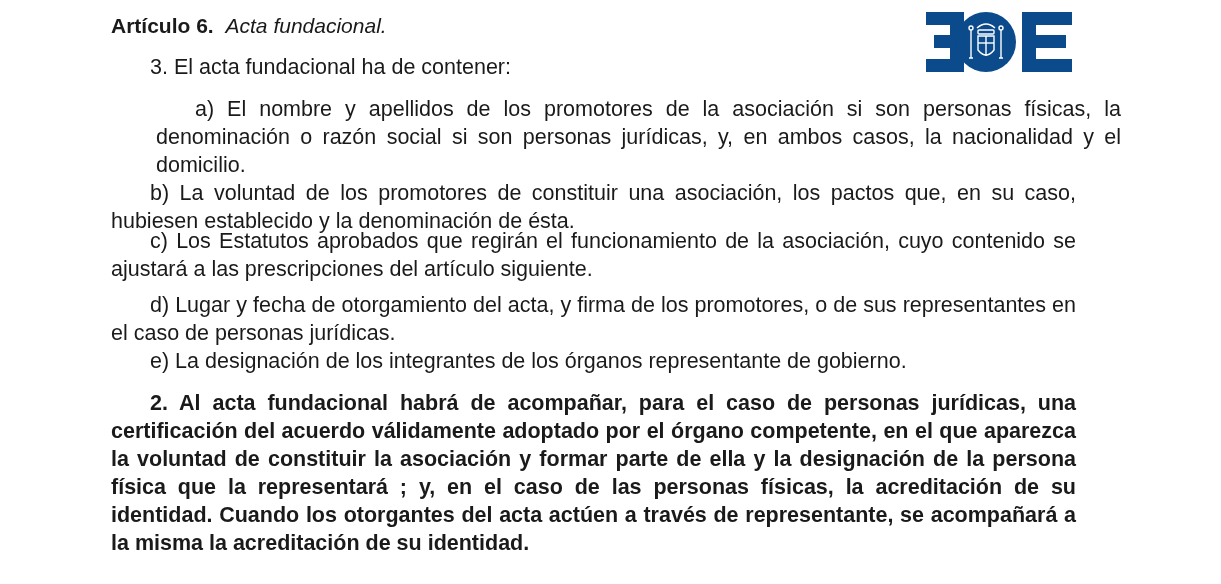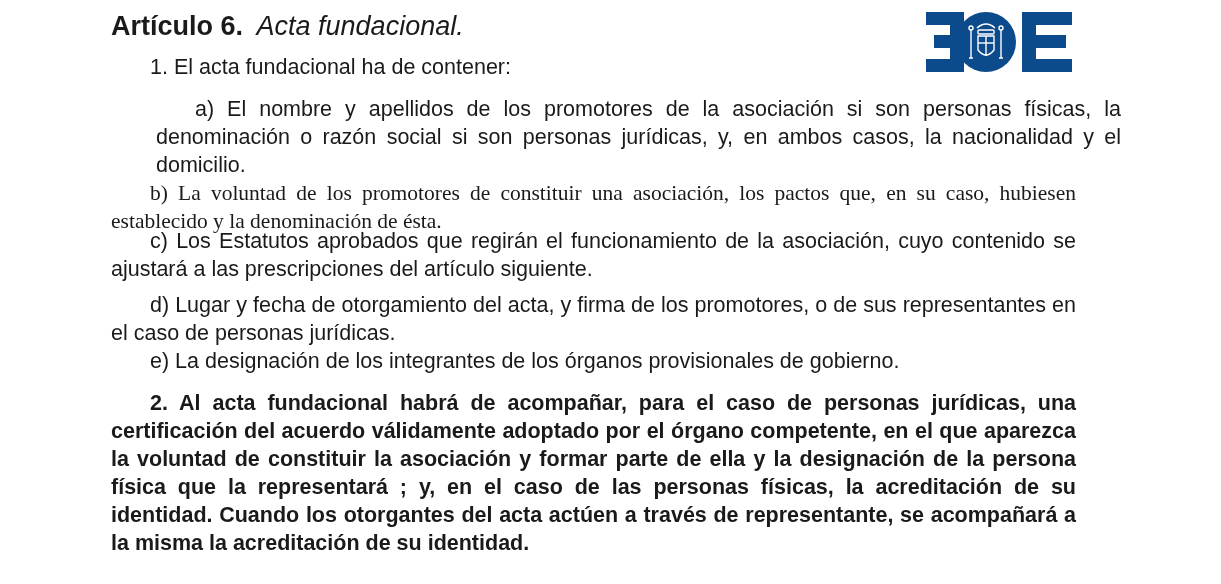--- a/index.html
+++ b/index.html
@@ -18,21 +18,21 @@
     .page {
       position: absolute;
       left: 111px;
       top: 0;
       width: 965px;
     }
     .article-title {
       position: absolute;
       left: 0;
       top: 13px;
-      font-size: 27px;
+      font-size: 21px;
       line-height: 26px;
       white-space: nowrap;
     }
     .article-title .num { font-weight: bold; }
     .article-title .name { font-style: italic; margin-left: 6px; }
 
     .logo {
       position: absolute;
       left: 815px;
       top: 12px;
@@ -45,21 +45,21 @@
       left: 0;
       width: 965px;
       font-size: 21.5px;
       line-height: 28px;
       text-align: justify;
       text-indent: 39px;
       margin: 0;
     }
     .p-intro { top: 53px; }
     .p-a { top: 95px; margin-left: 45px; }
-    .p-b { top: 179px; font-family: Liberation Serif, serif; }
+    .p-b { top: 179px; }
     .p-c { top: 227px; }
     .p-d { top: 291px; }
     .p-e { top: 347px; }
     .p-2 { top: 389px; font-weight: bold; }
   </style>
 </head>
 <body>
 
 <div class="page">
 
@@ -94,21 +94,21 @@
         <line x1="52" y1="31" x2="68" y2="31"></line>
         <line x1="45" y1="18" x2="45" y2="46"></line>
         <line x1="75" y1="18" x2="75" y2="46"></line>
         <path d="M43 46 L47 46 M73 46 L77 46"></path>
         <circle cx="45" cy="16" r="2"></circle>
         <circle cx="75" cy="16" r="2"></circle>
       </g>
     </svg>
   </div>
 
-  <p class="para p-intro">1. El acta fundacional ha de contener:</p>
+  <p class="para p-intro">3. El acta fundacional ha de contener:</p>
   <p class="para p-a">a) El nombre y apellidos de los promotores de la asociación si son personas físicas, la denominación o razón social si son personas jurídicas, y, en ambos casos, la nacionalidad y el domicilio.</p>
   <p class="para p-b">b) La voluntad de los promotores de constituir una asociación, los pactos que, en su caso, hubiesen establecido y la denominación de ésta.</p>
   <p class="para p-c">c) Los Estatutos aprobados que regirán el funcionamiento de la asociación, cuyo contenido se ajustará a las prescripciones del artículo siguiente.</p>
   <p class="para p-d">d) Lugar y fecha de otorgamiento del acta, y firma de los promotores, o de sus representantes en el caso de personas jurídicas.</p>
-  <p class="para p-e">e) La designación de los integrantes de los órganos provisionales de gobierno.</p>
+  <p class="para p-e">e) La designación de los integrantes de los órganos representante de gobierno.</p>
   <p class="para p-2">2. Al acta fundacional habrá de acompañar, para el caso de personas jurídicas, una certificación del acuerdo válidamente adoptado por el órgano competente, en el que aparezca la voluntad de constituir la asociación y formar parte de ella y la designación de la persona física que la representará ; y, en el caso de las personas físicas, la acreditación de su identidad. Cuando los otorgantes del acta actúen a través de representante, se acompañará a la misma la acreditación de su identidad.</p>
 
 </div>
 
 </body></html>

